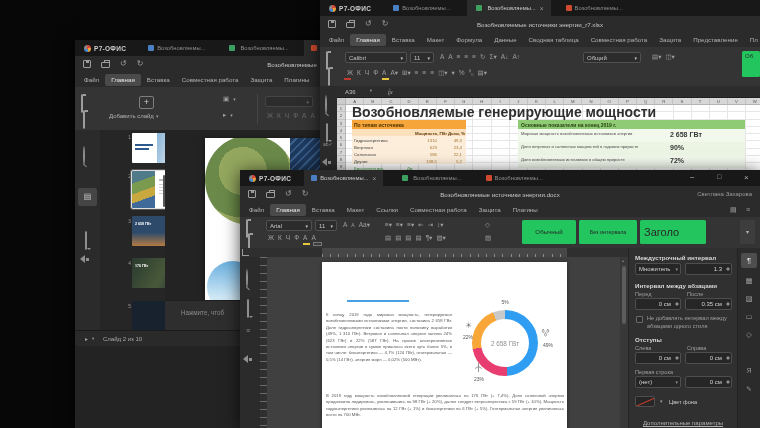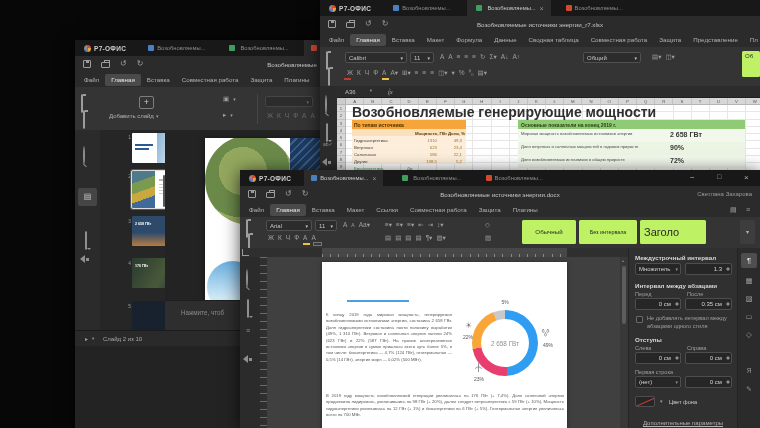--- a/index.html
+++ b/index.html
@@ -59,21 +59,21 @@
 
 .thumb{position:absolute;left:32px;width:55px;border-radius:1px;overflow:hidden}
 .tnum{position:absolute;left:24px;width:7px;text-align:right;font-size:4.8px;color:#9a9a9a}
 .tcap{position:absolute;left:3px;top:6px;font-size:3.6px;color:#fff;font-weight:bold}
 
 .page-text{position:absolute;font-size:4.25px;line-height:1.5;color:#585858;text-align:justify}
 .donut{position:absolute;width:66px;height:66px;border-radius:50%}
 .donut-hole{position:absolute;width:48px;height:48px;border-radius:50%;background:#fff;display:flex;align-items:center;justify-content:center;font-size:6.4px;color:#8f8f8f}
 .dlabel{position:absolute;font-size:5px;color:#555;white-space:nowrap}
 .dicon{position:absolute;color:#777;font-size:8px;line-height:1}
-.stylebox{position:absolute;background:#bef264;border-radius:1.5px;color:#2a2a2a;overflow:hidden}
+.stylebox{position:absolute;background:#22c55e;border-radius:1.5px;color:#2a2a2a;overflow:hidden}
 .stripico{position:absolute;left:3px;width:16px;height:15px;border-radius:2px;display:flex;align-items:center;justify-content:center;color:#9a9a9a;font-size:7.5px}
 .ruler-ticks{background-image:repeating-linear-gradient(to right,#8a8a8a 0 1px,transparent 1px 8.2px);background-size:100% 3px;background-repeat:no-repeat;background-position:0 bottom}
 </style>
 </head>
 <body>
 
 <div class="win" style="left:75px;top:40px;width:560px;height:388px;z-index:1">
   <div class="tbar">
     <div class="logo">
         <span class="r7"></span>

